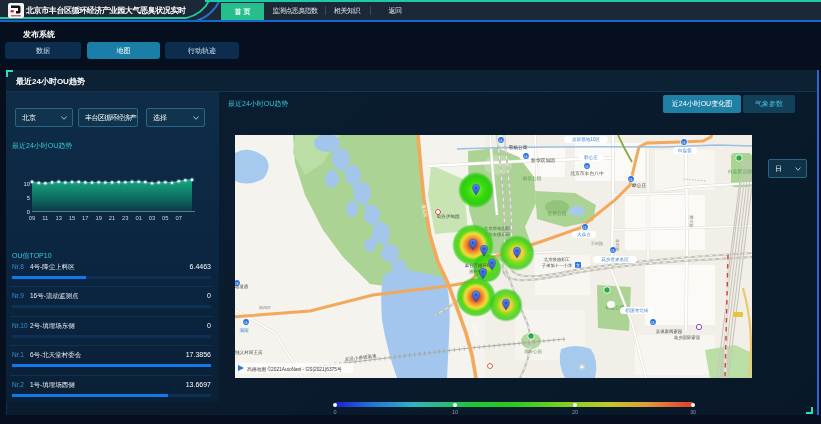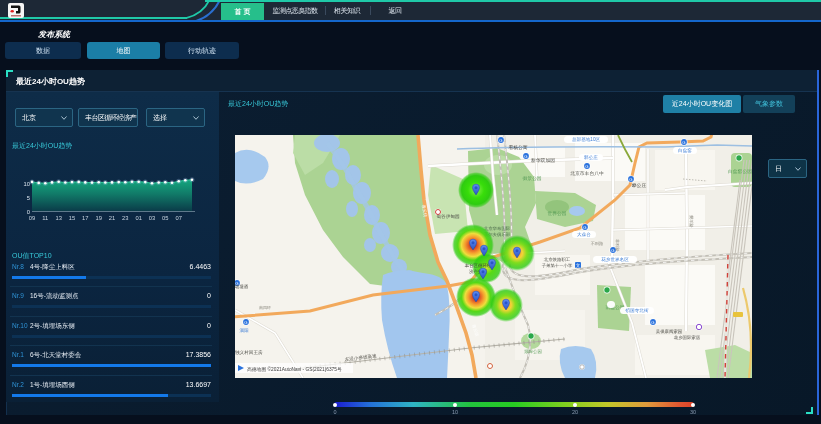--- a/index.html
+++ b/index.html
@@ -8,21 +8,21 @@
 .abs { position:absolute; }
 
 #hdr { left:0; top:0; width:821px; height:20px; background:#1d2836; }
 #hline { left:0; top:19.5px; width:821px; height:2px; background:#1467cc; }
 #logo { left:8px; top:2.5px; width:16px; height:15px; background:#f5f5f5; border-radius:2px; }
 #title { left:26px; top:0; height:20px; line-height:21px; color:#fff; font-size:8px; font-weight:bold; letter-spacing:-0.4px; }
 .nav { top:0; height:20px; line-height:21px; color:#dde5ee; font-size:7px; text-align:center; white-space:nowrap; }
 #nhome { left:221px; top:2.5px; width:43px; height:17px; line-height:18px; background:#26bf8b; color:#fff; font-weight:bold; border-radius:0; }
 .nsep { top:6px; width:1px; height:9px; background:#3a4a5e; }
 
-#fbxt { left:38px; top:29px; color:#fff; font-size:8px; font-weight:bold;font-style:italic; }
+#fbxt { left:23px; top:29px; color:#fff; font-size:8px; font-weight:bold; }
 .tbtn { top:42px; height:17px; line-height:17px; text-align:center; font-size:7px; color:#cfe2f2; background:#0d2d4e; border-radius:3px; }
 
 #panel { left:6px; top:70px; width:813px; height:345px; background:linear-gradient(135deg,#0b1e32,#081828); border-right:2px solid #2a66d9; border-left:1px solid #13304e; }
 #phead { left:6px; top:70px; width:811px; height:22px; background:#0d2134; border-bottom:1px solid #163350; }
 #phtxt { left:16px; top:76px; color:#fff; font-size:8px; font-weight:bold; }
 .corner { width:7px; height:7px; }
 #c-tl { left:6px; top:70px; border-left:2px solid #2adfc4; border-top:2px solid #2adfc4; }
 #c-br { left:806px; top:407px; border-right:2px solid #2adfc4; border-bottom:2px solid #2adfc4; }
 
 #lcol { left:6px; top:92px; width:213px; height:310px; background:linear-gradient(180deg,#0e2c48 0%,#0b2540 60%,#0a2036 100%); }
@@ -54,20 +54,21 @@
   </svg>
   <div class="abs" style="left:205px;top:0;width:616px;height:1.5px;background:#1fc9a8"></div>
   <div class="abs" id="hline"></div>
   <div class="abs" id="logo">
     <svg width="16" height="15" viewBox="0 0 16 15">
       <path d="M3,2.5 L11,2.5 Q12.5,2.5 12.5,4 L12.5,9 Q12.5,10.5 11,10.5 L8,10.5 L8,8 L10,8 L10,5 L3,5 Z" fill="#111"></path>
       <ellipse cx="4.2" cy="8.3" rx="1.7" ry="1.2" fill="#e02020"></ellipse>
       <rect x="3" y="12" width="10" height="1.5" fill="#b05050" opacity="0.8"></rect>
     </svg>
   </div>
+  <div class="abs" id="title">北京市丰台区循环经济产业园大气恶臭状况实时</div>
   <div class="abs nav" id="nhome">首 页</div>
   <div class="abs nav" style="left:272px;width:46px;letter-spacing:-0.6px;">监测点恶臭指数</div>
   <div class="abs nsep" style="left:325px;"></div>
   <div class="abs nav" style="left:333px;width:28px;letter-spacing:-0.4px;">相关知识</div>
   <div class="abs nsep" style="left:370px;"></div>
   <div class="abs nav" style="left:388px;width:14px;letter-spacing:-0.4px;">返回</div>
 
   <div class="abs" id="fbxt">发布系统</div>
   <div class="abs tbtn" style="left:5px;width:76px;">数据</div>
   <div class="abs tbtn" style="left:87px;width:73px;background:#1b7ea6;color:#fff;">地图</div>

